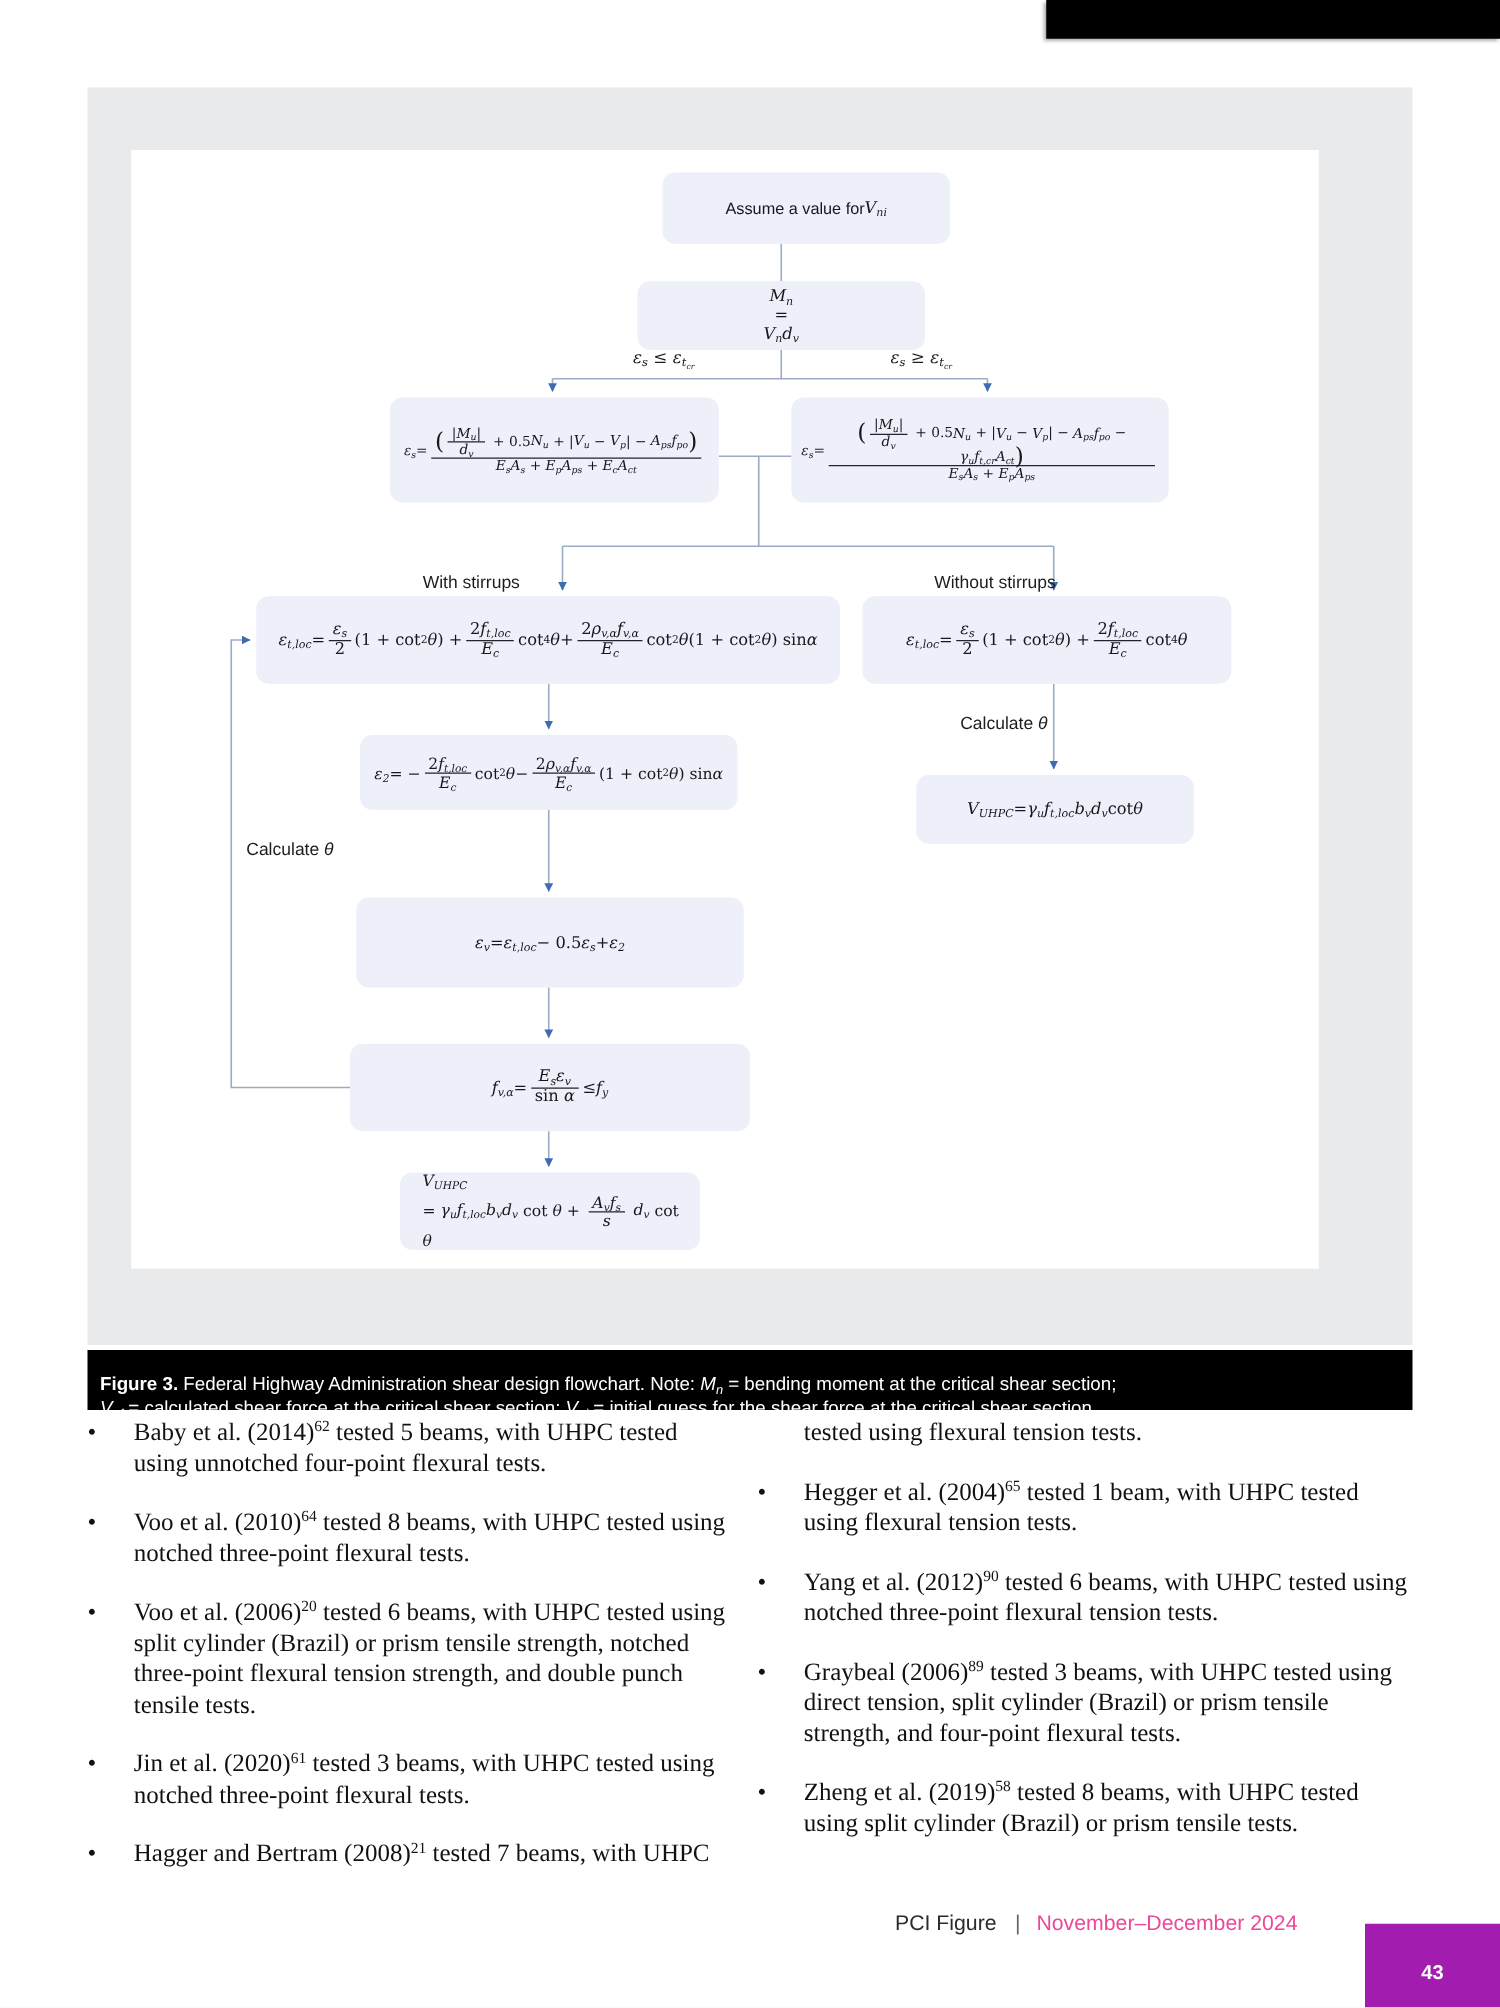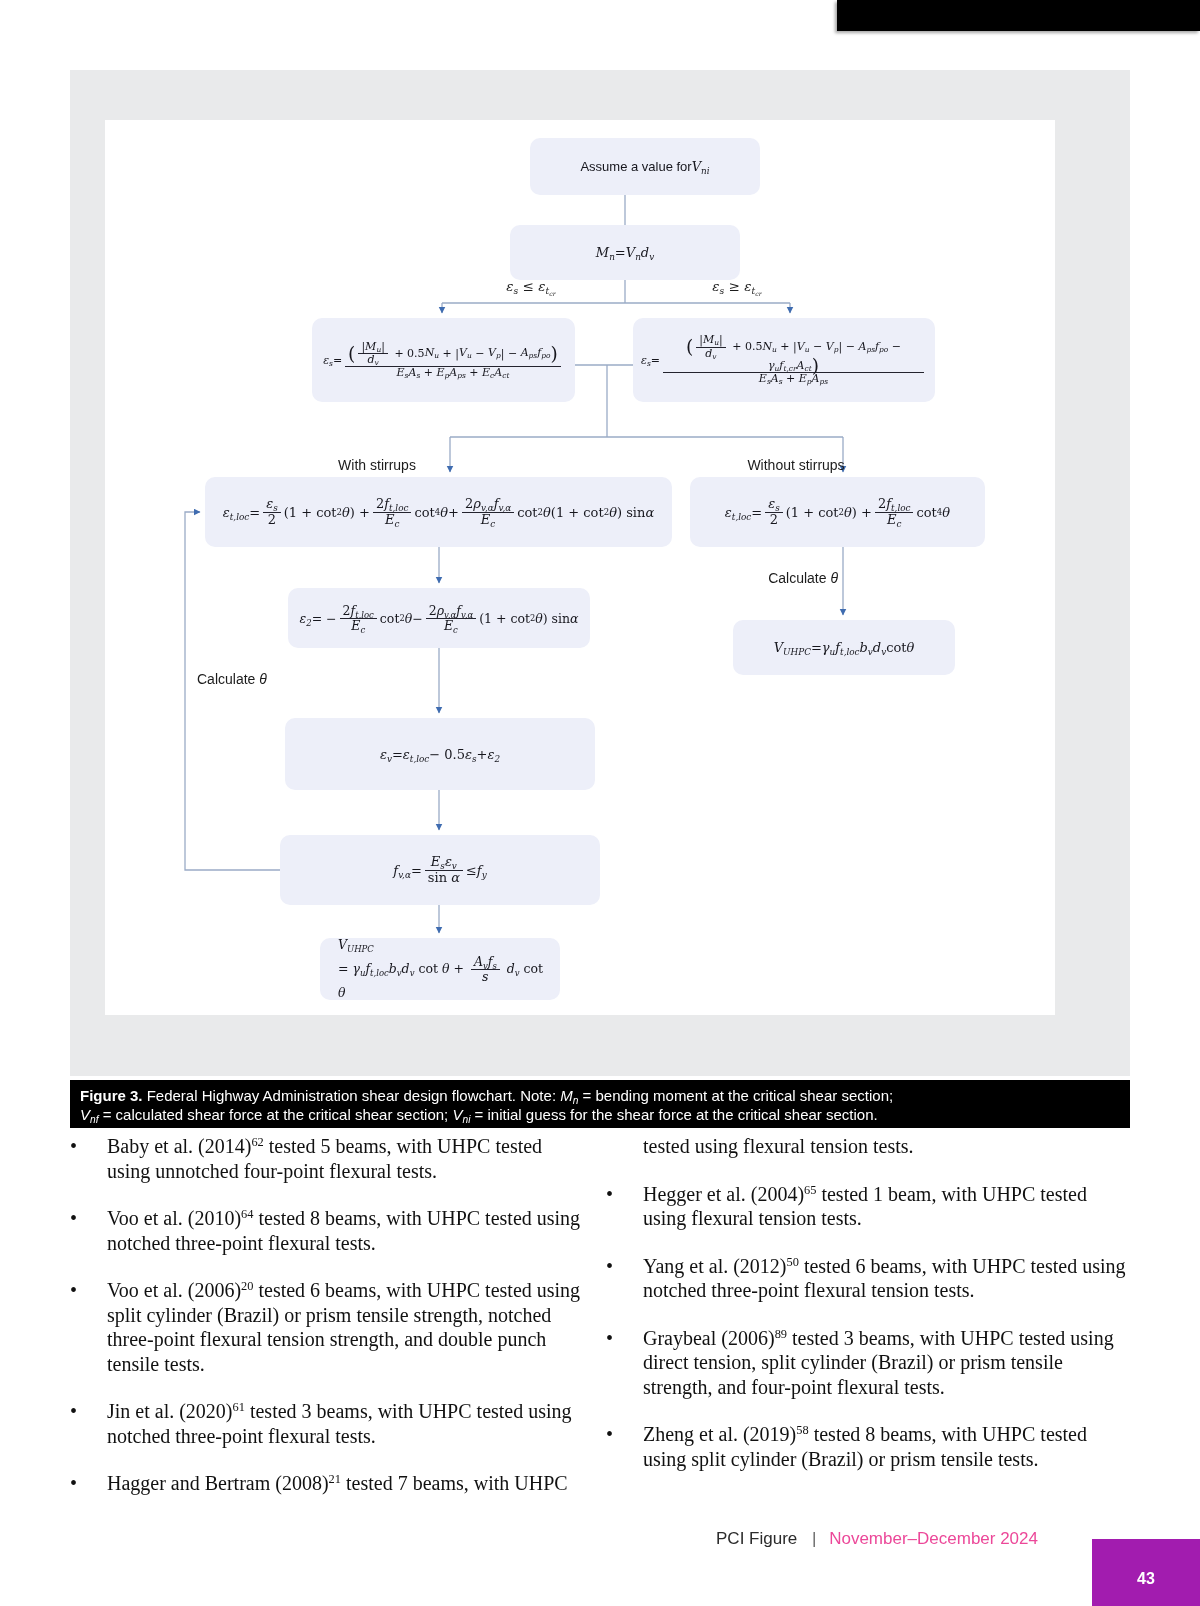--- a/index.html
+++ b/index.html
@@ -29,21 +29,21 @@
   .bp{font-size:1.7em;vertical-align:middle;line-height:0;font-style:normal;}
 
   .flowlabel{position:absolute;font-size:14px;color:#1c1c1c;white-space:nowrap;}
   .mathlbl{position:absolute;font-size:13.5px;color:#1c1c1c;font-family:"DejaVu Serif",serif;white-space:nowrap;}
   .center{transform:translateX(-50%);}
 
   #node-k{flex-direction:column;align-items:flex-start;text-align:left;padding-left:18px;font-size:12.5px;line-height:1.5;}
 
   
   .caption{position:absolute;left:70px;top:1080px;width:1060px;height:48px;background:#000;color:#fff;
-           box-sizing:border-box;padding:6px 10px;font-size:15px;line-height:19px;}
+           box-sizing:border-box;padding:18px 10px;font-size:15px;line-height:19px;}
   .caption b{font-weight:bold;}
   .cap i{font-style:italic;}
 
   
   .bullets{position:absolute;left:70px;top:1134px;width:1062px;display:flex;gap:24px;
            font-family:"Liberation Serif",serif;font-size:20px;line-height:24.5px;color:#111;}
   .bcol{flex:0 0 aupx;}
   .bcol.left{width:512px;}
   .bcol.right{width:526px;}
   .bitem{display:flex;margin-bottom:23px;}
@@ -90,21 +90,21 @@
           <path d="M334 528 V593" marker-end="url(#arr)"></path>
           <path d="M334 670 V710" marker-end="url(#arr)"></path>
           <path d="M334 785 V813" marker-end="url(#arr)"></path>
           <path d="M738 427 V495" marker-end="url(#arr)"></path>
           <path d="M175 750 H80 V392 H95" marker-end="url(#arr)"></path>
         </g>
       </svg>
 
       <div class="node" style="left:405px;top:18px;width:230px;height:57px;margin-left:20px;">Assume a value for <i>V<sub>ni</sub></i></div>
 
-      <div class="node math" style="left:405px;top:105px;width:230px;height:55px;"><i>M<sub>n</sub></i> = <i>V<sub>n</sub>d<sub>v</sub></i></div>
+      <div class="node math" style="left:405px;top:105px;width:230px;height:55px;flex-direction:column;"><i>M<sub>n</sub></i> = <i>V<sub>n</sub>d<sub>v</sub></i></div>
 
       <div class="mathlbl center" style="left:426px;top:158px;"><i>ε<sub>s</sub></i> ≤ <i>ε<sub>t<sub>cr</sub></sub></i></div>
       <div class="mathlbl center" style="left:632px;top:158px;"><i>ε<sub>s</sub></i> ≥ <i>ε<sub>t<sub>cr</sub></sub></i></div>
 
       <div class="node math" style="left:207px;top:198px;width:263px;height:84px;font-size:11px;"><i>ε<sub>s</sub></i> = <span class="frac">
             <span class="num"><span class="bp">(</span><span class="frac"><span class="num">|<i>M<sub>u</sub></i>|</span><span class="den"><i>d<sub>v</sub></i></span></span> + 0.5<i>N<sub>u</sub></i> + |<i>V<sub>u</sub></i> − <i>V<sub>p</sub></i>| − <i>A<sub>ps</sub>f<sub>po</sub></i><span class="bp">)</span></span>
             <span class="den"><i>E<sub>s</sub>A<sub>s</sub></i> + <i>E<sub>p</sub>A<sub>ps</sub></i> + <i>E<sub>c</sub>A<sub>ct</sub></i></span>
           </span></div>
 
       <div class="node math" style="left:528px;top:198px;width:302px;height:84px;font-size:11px;"><i>ε<sub>s</sub></i> = <span class="frac">
@@ -194,21 +194,21 @@
       <div class="bitem">
         <span class="mark"></span>
         <span class="btext">tested using flexural tension tests.</span>
       </div>
       <div class="bitem">
         <span class="mark">•</span>
         <span class="btext">Hegger et al. (2004)<sup>65</sup> tested 1 beam, with UHPC tested using flexural tension tests.</span>
       </div>
       <div class="bitem">
         <span class="mark">•</span>
-        <span class="btext">Yang et al. (2012)<sup>50</sup> tested 6 beams, with UHPC tested using notched three-point flexural tension tests.</span>
+        <span class="btext">Yang et al. (2012)<sup>90</sup> tested 6 beams, with UHPC tested using notched three-point flexural tension tests.</span>
       </div>
       <div class="bitem">
         <span class="mark">•</span>
         <span class="btext">Graybeal (2006)<sup>89</sup> tested 3 beams, with UHPC tested using direct tension, split cylinder (Brazil) or prism tensile strength, and four-point flexural tests.</span>
       </div>
       <div class="bitem">
         <span class="mark">•</span>
         <span class="btext">Zheng et al. (2019)<sup>58</sup> tested 8 beams, with UHPC tested using split cylinder (Brazil) or prism tensile tests.</span>
       </div>
     </div>

